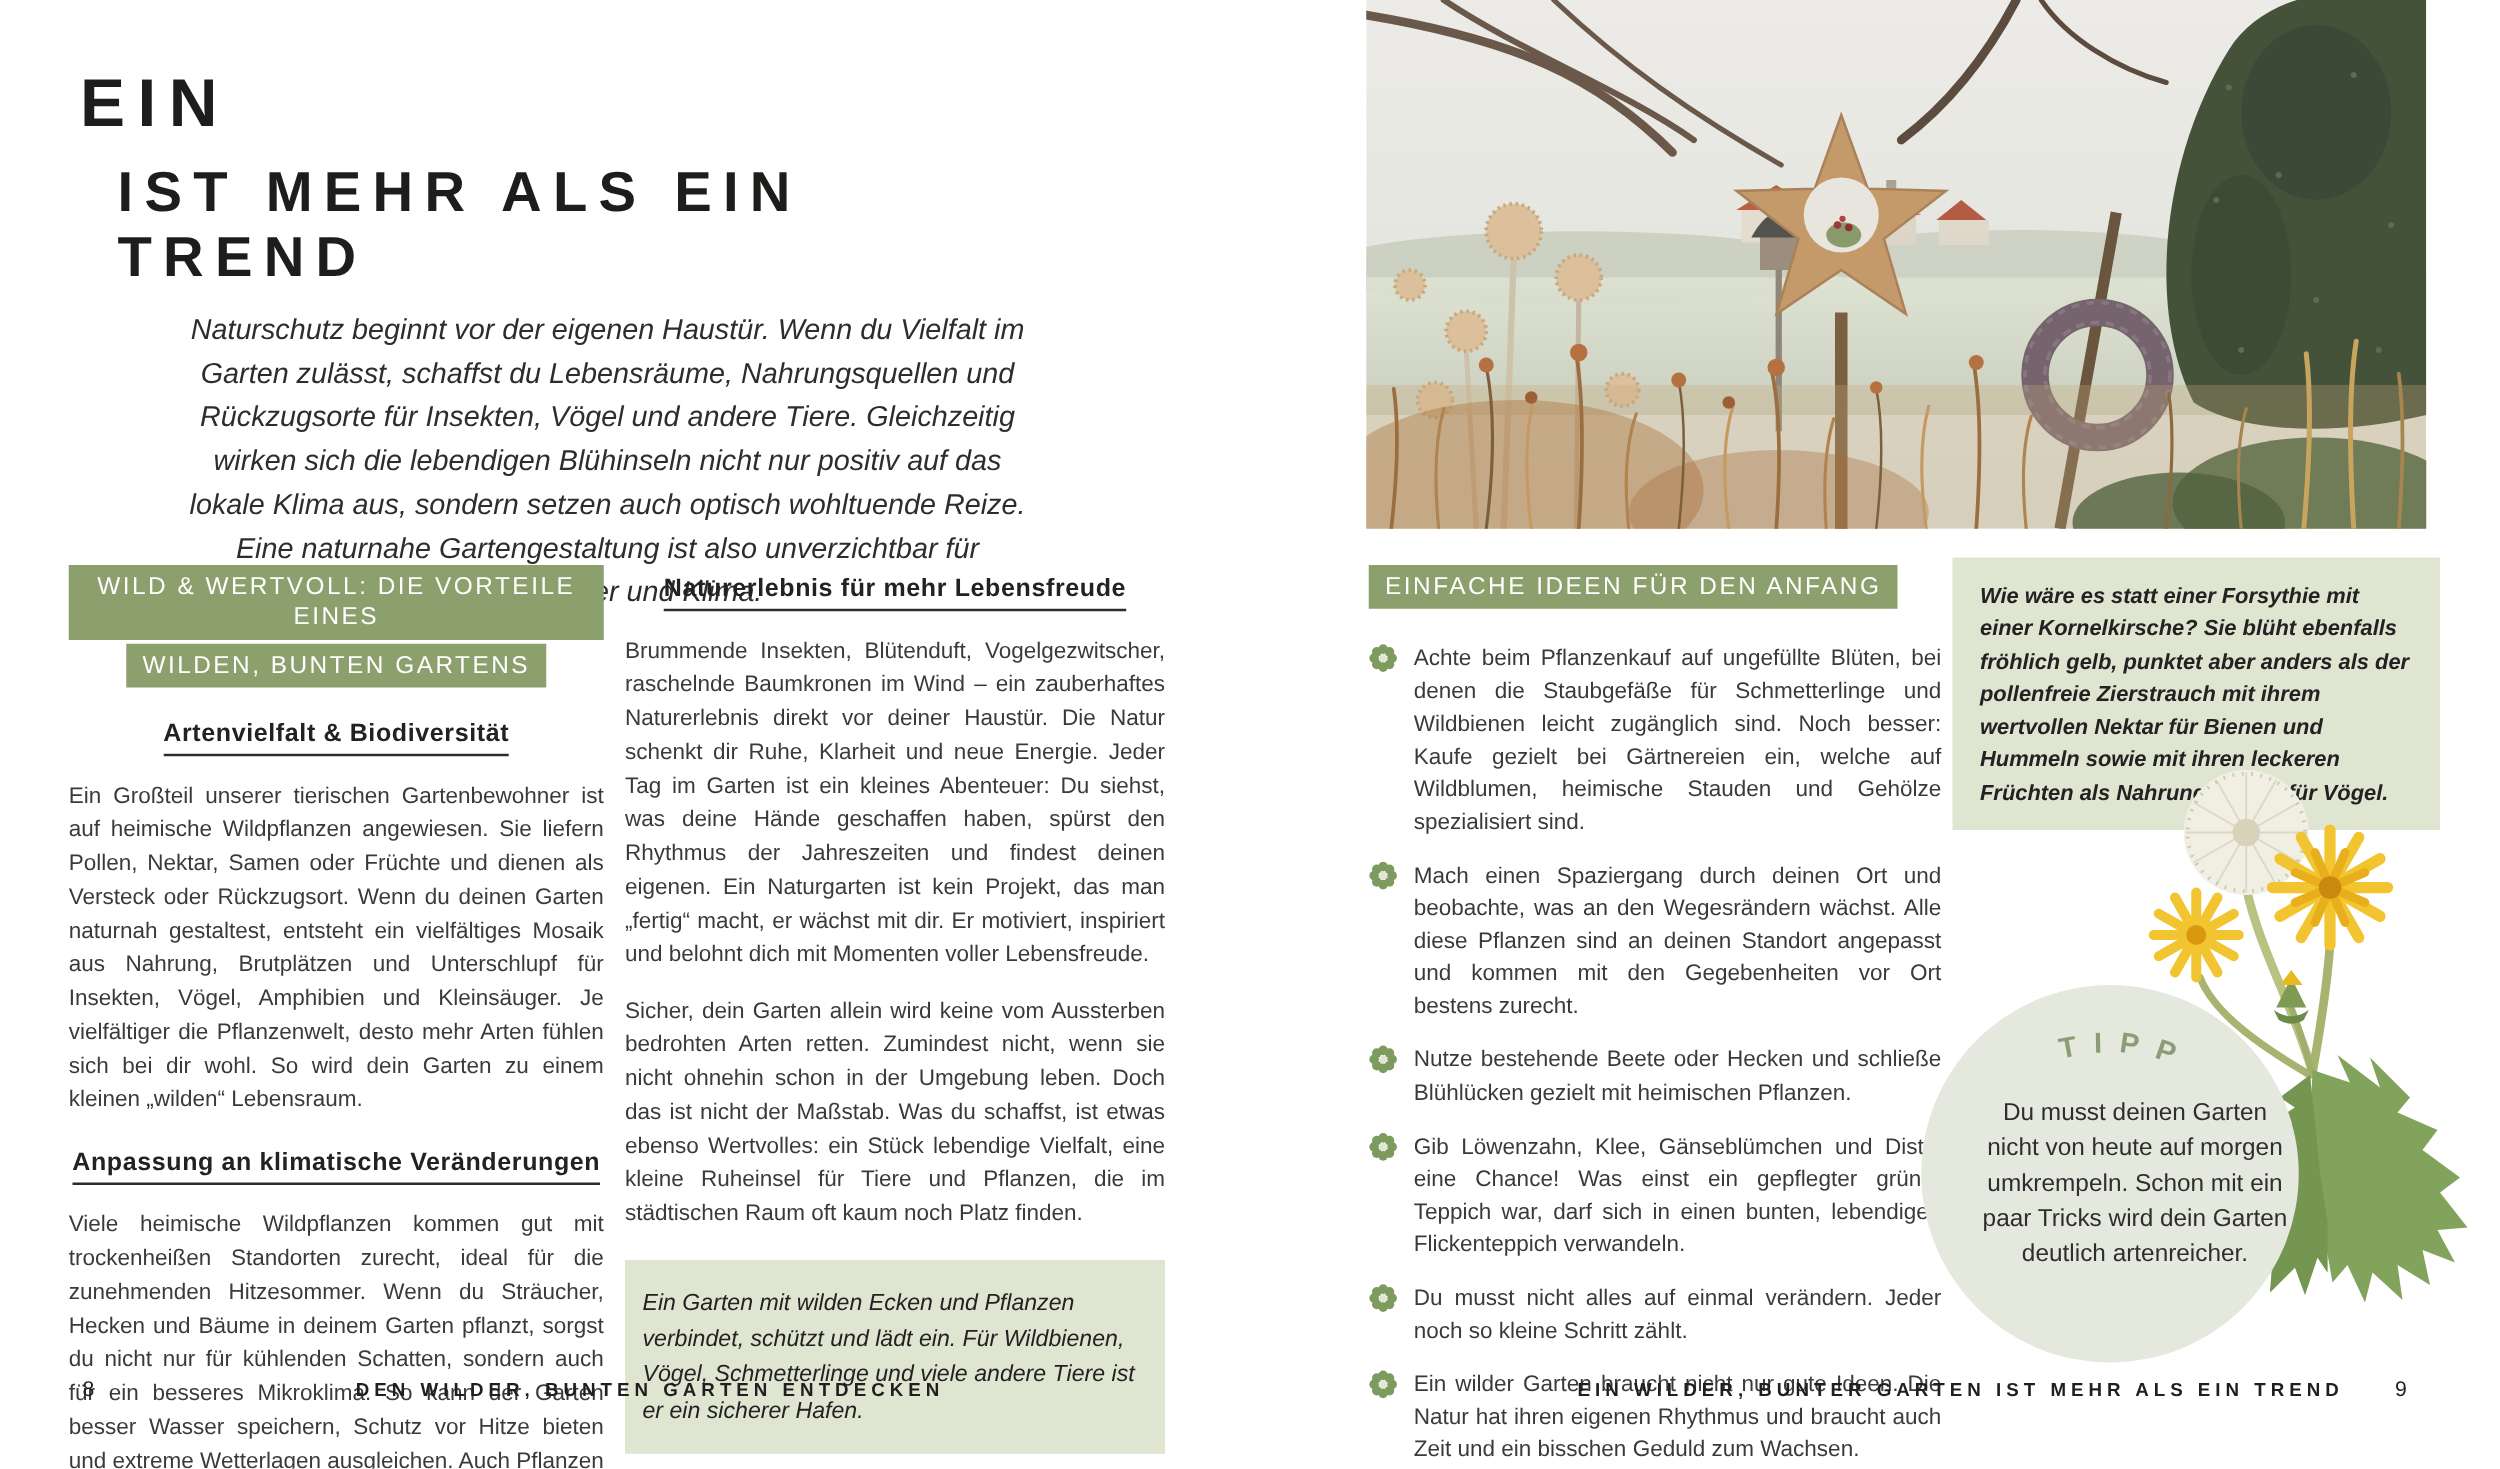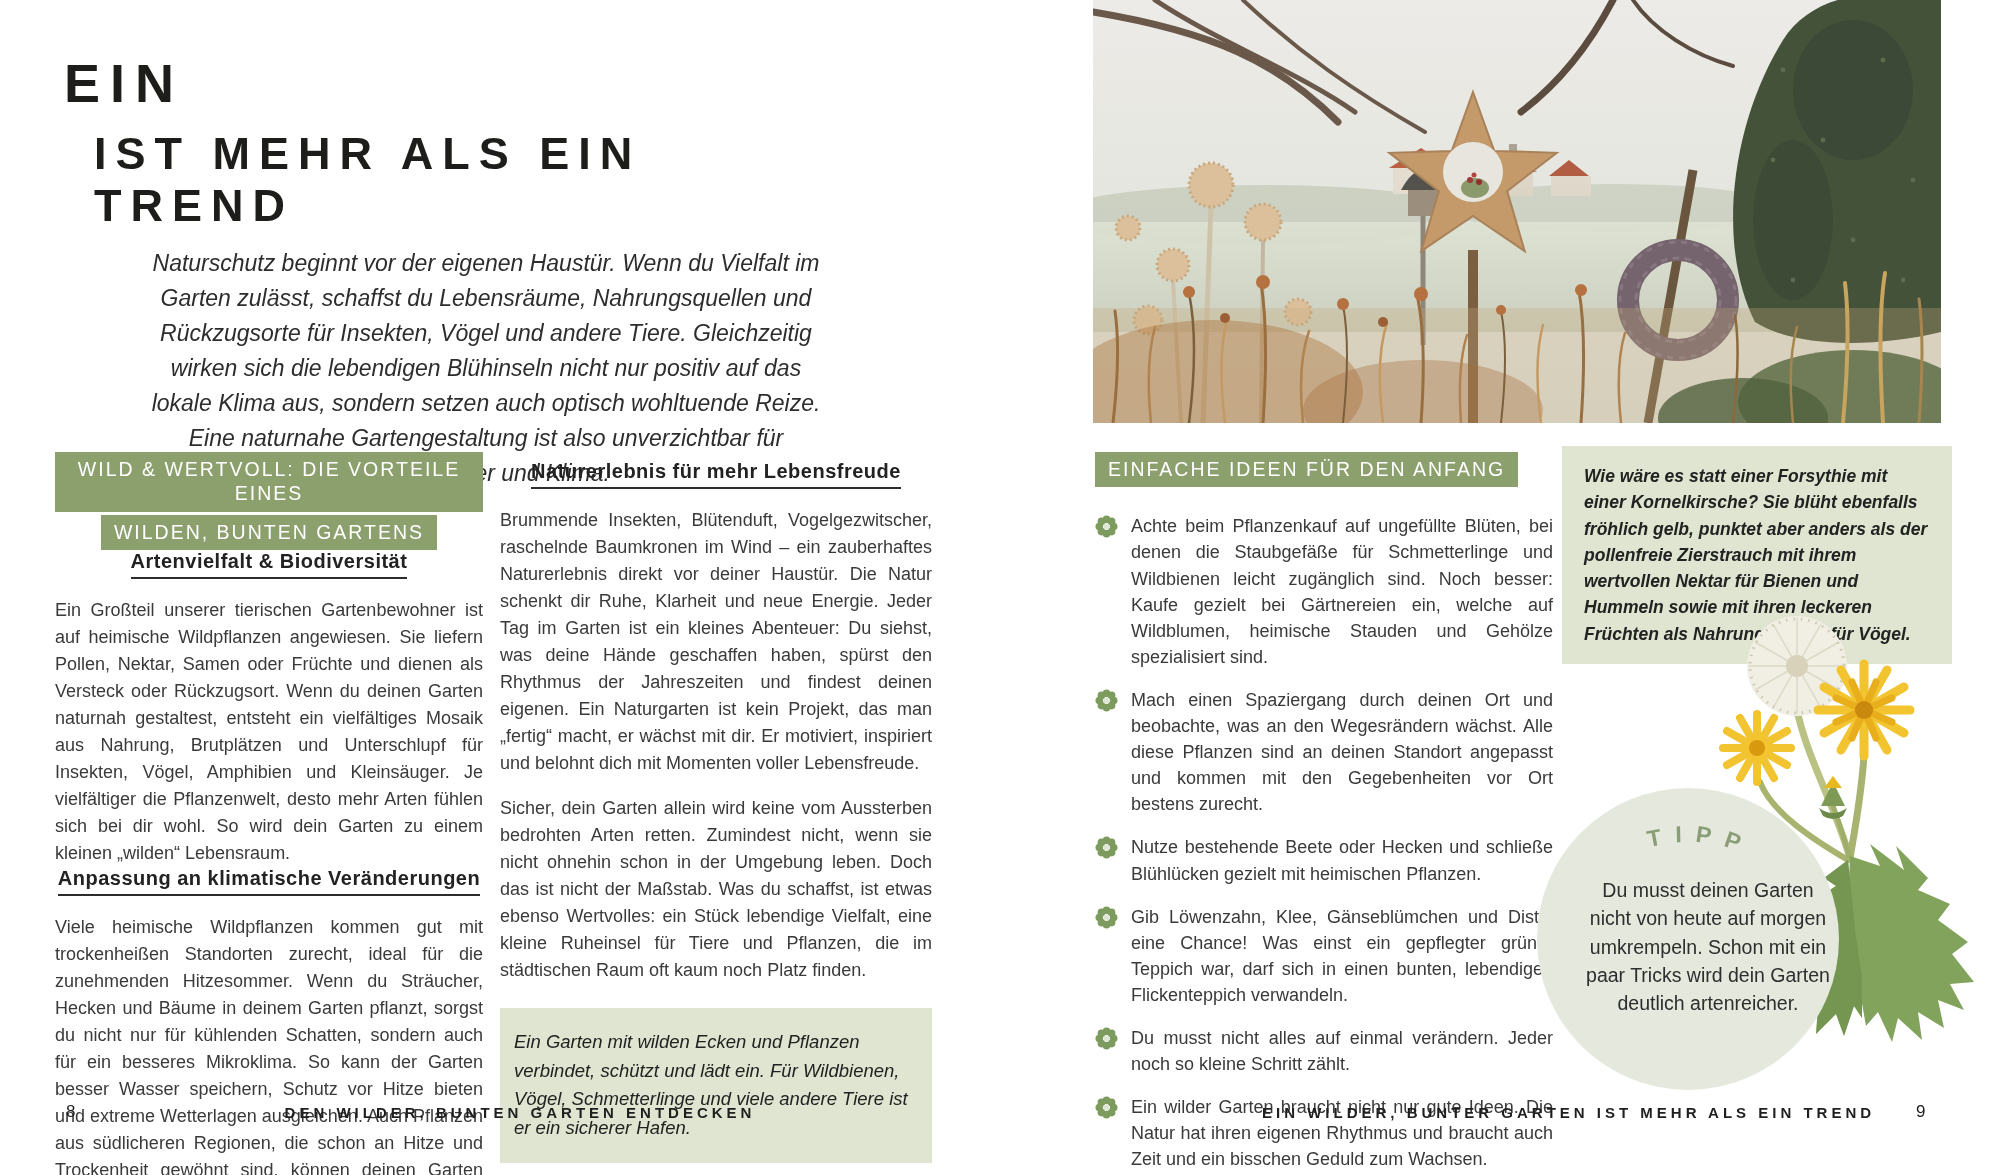--- a/index.html
+++ b/index.html
@@ -27,21 +27,21 @@
     letter-spacing:9px;color:var(--ink);}
   .intro{position:absolute;left:150px;top:246px;width:672px;text-align:center;
     font-style:italic;font-size:23px;line-height:1.52;color:#2d2d2d;}
   
   .col1{position:absolute;left:55px;top:452px;width:428px;}
   .col2{position:absolute;left:500px;top:452px;width:432px;}
   .strips{text-align:center;line-height:1;}
   .green-strip{display:inline-block;background:var(--accent-green);color:#fff;
     padding:5px 13px 6px;font-size:19.5px;letter-spacing:2px;line-height:1.25;}
   .strip2{margin-top:3px;}
-  .subhead{text-align:center;}
+  .subhead{text-align:center;margin-top:26px;}
   .col2 .subhead-first{margin-top:8px;}
   .subhead span{display:inline-block;border-bottom:2px solid #2c2c2c;padding-bottom:4px;
     font-weight:700;font-size:20px;letter-spacing:.5px;color:#222;}
   .body-p{margin-top:18px;font-size:18px;line-height:1.5;text-align:justify;}
   .callout{margin-top:24px;background:var(--callout-bg);padding:20px 14px;
     font-style:italic;font-weight:400;font-size:18.5px;line-height:1.55;color:#222;}
   
   .photo{position:absolute;left:1093px;top:0;width:848px;height:423px;}
   .ideas{position:absolute;left:1095px;top:452px;width:458px;}
   .bullet-list{margin-top:26px;}

